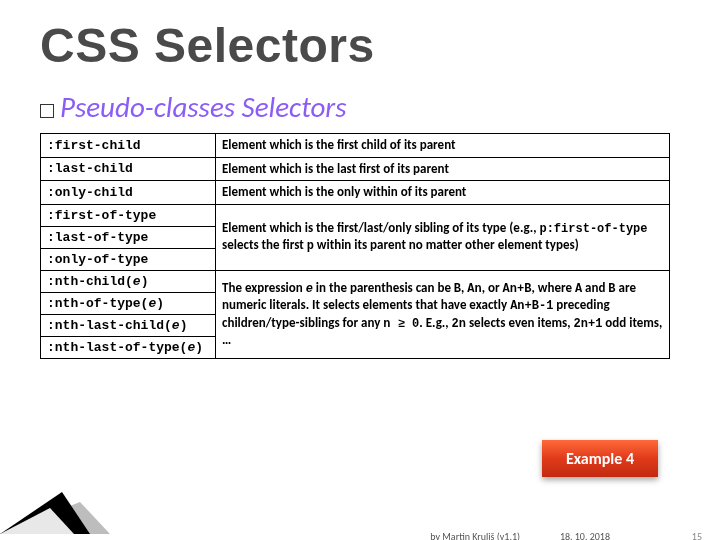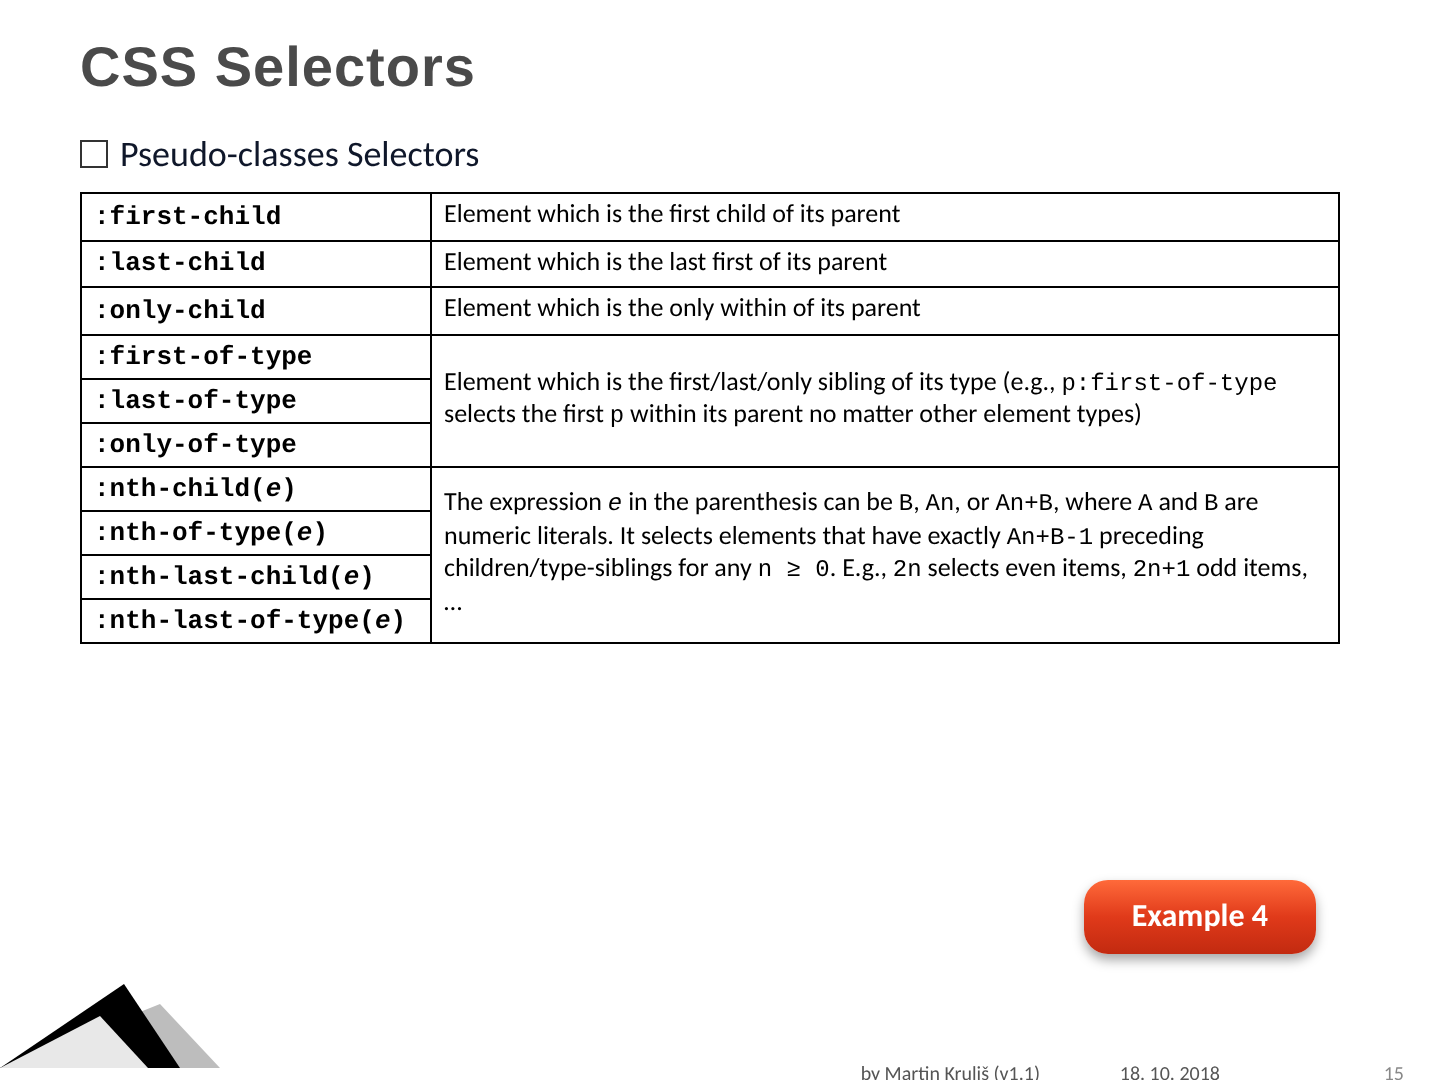--- a/index.html
+++ b/index.html
@@ -1,30 +1,30 @@
 <!DOCTYPE html>
 <html><head>
 <meta charset="utf-8">
 <style>
   * { box-sizing: border-box; margin: 0; padding: 0; }
   html, body { width: 720px; height: 540px; background: #fff; font-family: Calibri, Arial, sans-serif; overflow: hidden; }
   .slide { position: relative; width: 720px; height: 540px; padding: 18px 40px 0 40px; }
-  .title { font-family: "Franklin Gothic Medium", Arial, sans-serif; font-size: 28px; font-weight: 700; color: #4a4a4a; letter-spacing: 0.5px; }
-  .sub { margin-top: 16px; font-size: 18px; color: #0f172a; }
+  .title { font-family: "Franklin Gothic Medium", Arial, sans-serif; font-size: 48px; font-weight: 700; color: #4a4a4a; letter-spacing: 0.5px; }
+  .sub { margin-top: 16px; font-size: 29px; color: #8b5cf6; font-style: italic; }
   .sub .box { display: inline-block; width: 14px; height: 14px; border: 1px solid #333; margin-right: 6px; vertical-align: -1px; }
   table { border-collapse: collapse; width: 630px; margin-top: 8px; }
-  table td { border: 1px solid #000; font-size: 13px; padding: 3px 6px; vertical-align: middle; }
+  table td { border: 1px solid #000; font-size: 13px; padding: 3px 6px; vertical-align: middle; font-weight: bold; }
   td.sel { font-family: "Courier New", monospace; font-weight: bold; width: 175px; white-space: nowrap; }
   td.desc { line-height: 1.28; }
   .code { font-family: "Courier New", monospace; font-size: 12px; }
   .example-btn {
     position: absolute; right: 62px; top: 440px;
     background: linear-gradient(to bottom, #ff6a3a 0%, #e03a1a 50%, #c22a10 100%);
     color: #fff; font-weight: bold; font-size: 16px; padding: 9px 24px;
-    border-radius: 12px; box-shadow: 0 3px 6px rgba(0,0,0,0.35);
+    border-radius: 0; box-shadow: 0 3px 6px rgba(0,0,0,0.35);
   }
   .footer { position: absolute; bottom: 10px; left: 0; width: 720px; font-size: 10px; color: #555; }
   .footer .author { position: absolute; right: 200px; }
   .footer .date { position: absolute; right: 110px; }
   .footer .pagenum { position: absolute; right: 18px; color: #888; }
   .decor { position: absolute; left: 0; bottom: 6px; width: 110px; height: 44px; pointer-events: none; }
 </style>
 </head>
 <body>
 

